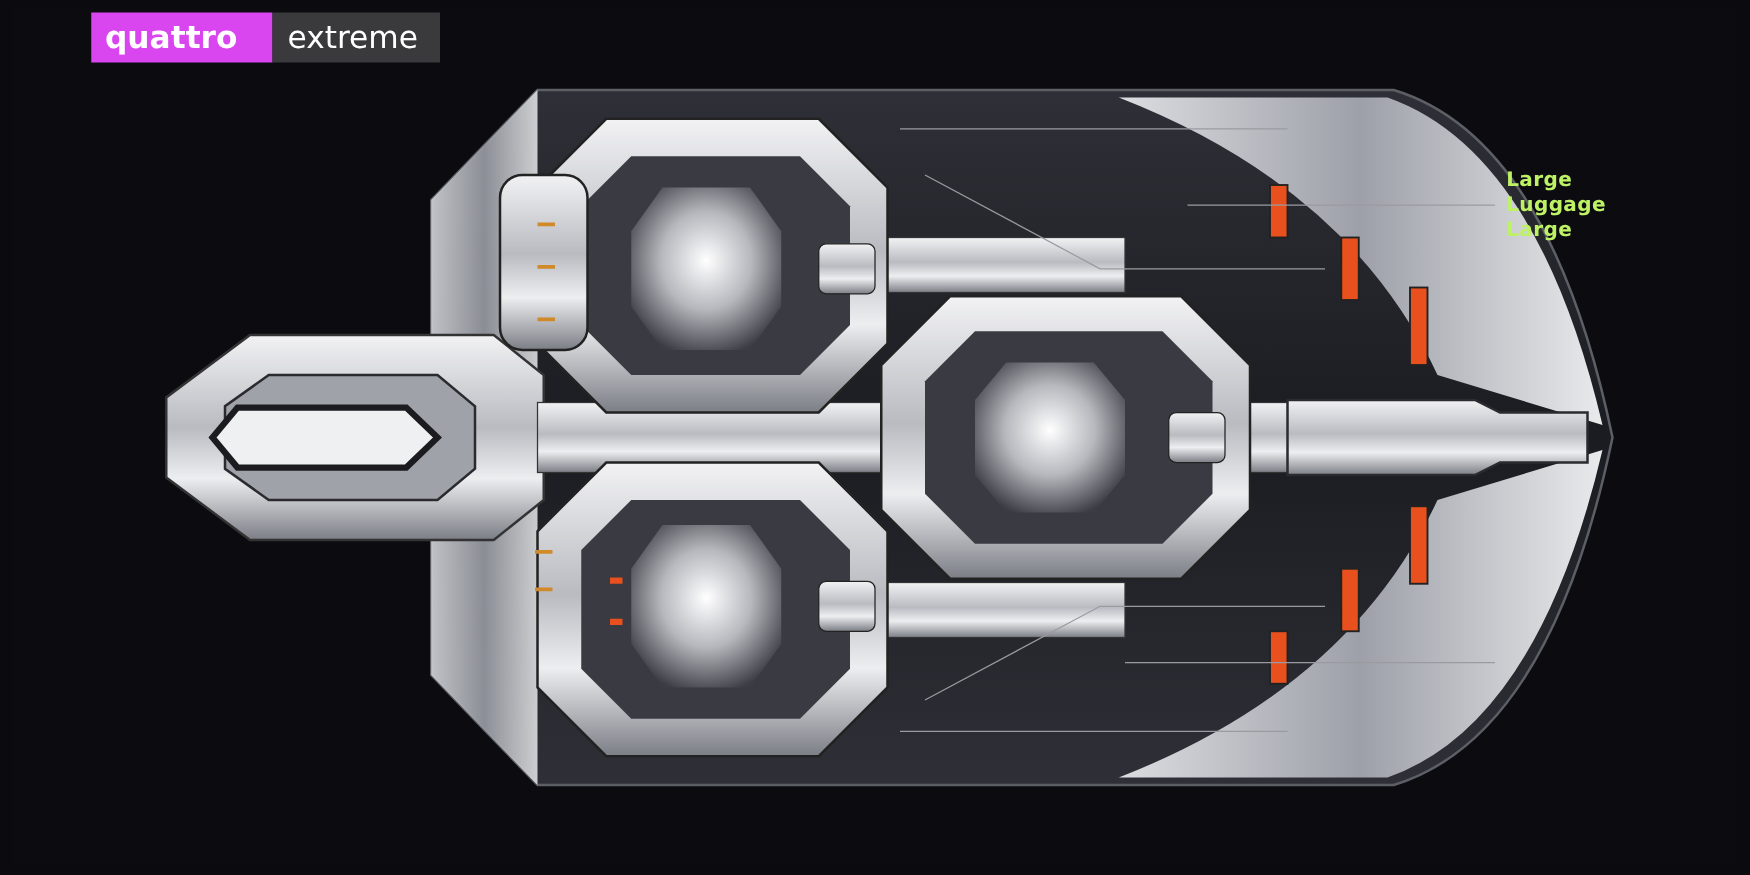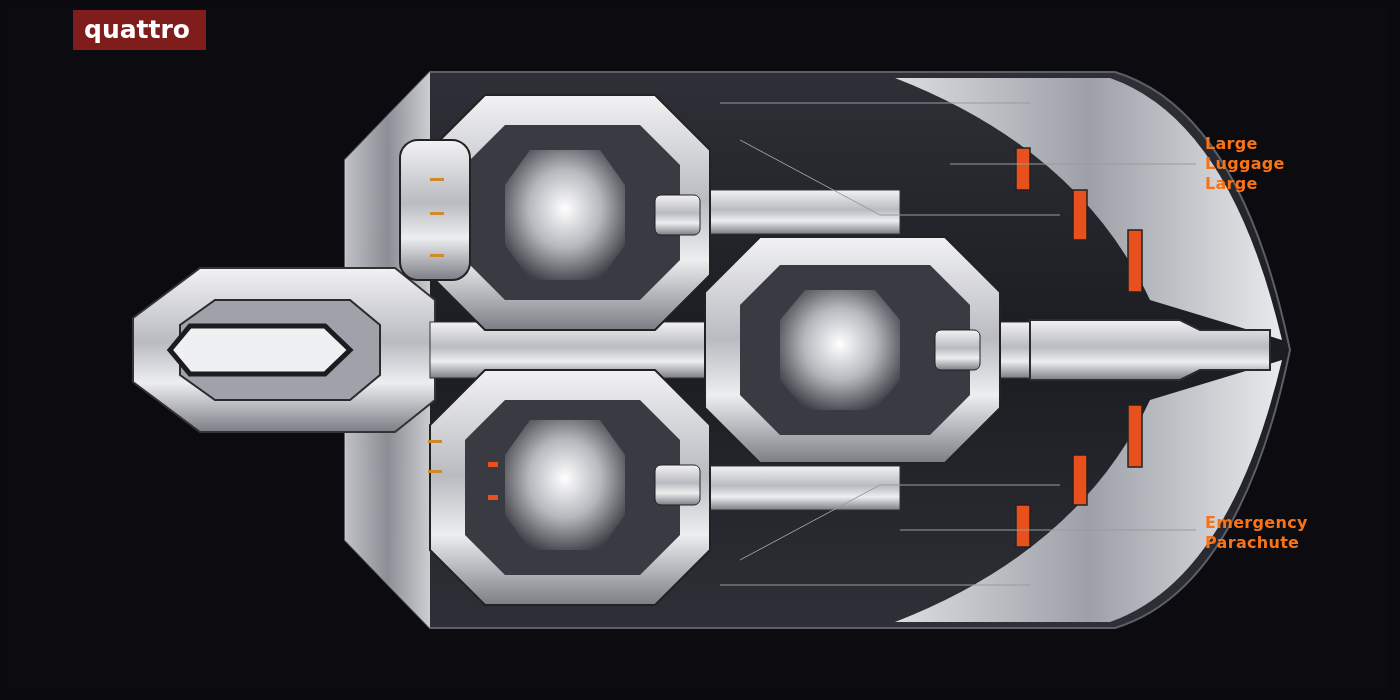--- a/index.html
+++ b/index.html
@@ -1,23 +1,23 @@
 <!DOCTYPE html>
 <html><head>
 <meta charset="utf-8">
 <style>
   html, body { margin:0; padding:0; }
   body { width:1400px; height:700px; background:#000; overflow:hidden; position:relative; font-family:"DejaVu Sans", sans-serif; }
   .frame { position:absolute; left:0; top:0; width:1400px; height:700px; background:#0b0b0f; }
   .inner { position:absolute; left:10px; top:6px; width:1378px; height:686px; background:#0c0c10; }
   .logo { position:absolute; left:73px; top:10px; height:40px; display:flex; }
-  .logo-red { background:#7f1d1d; color:#fff; font-weight:bold; font-size:25px; padding:0 16px 0 11px; line-height:40px; }
+  .logo-red { background:#d946ef; color:#fff; font-weight:bold; font-size:25px; padding:0 28px 0 11px; line-height:40px; }
   .logo-dark { background:#3a3a3d; color:#fff; font-size:25px; padding:0 18px 0 12px; line-height:40px; }
   .art { position:absolute; left:0; top:0; }
-  .label { position:absolute; color:#f97316; font-size:16px; line-height:20px; font-weight:bold; letter-spacing:0.3px; }
+  .label { position:absolute; color:#bef264; font-size:16px; line-height:20px; font-weight:bold; letter-spacing:0.3px; }
   .desc { position:absolute; left:74px; top:512px; width:300px; color:#fff; font-size:13.5px; line-height:19.5px; font-weight:bold; white-space:pre-line; letter-spacing:0.2px; }
 </style>
 </head>
 <body>
 
 <div class="frame">
   <div class="inner"></div>
 
   <svg class="art" width="1400" height="700" viewBox="0 0 1400 700">
     <defs>
@@ -110,26 +110,23 @@
       <polyline points="900,530 1196,530"></polyline>
       <polyline points="720,103 1030,103"></polyline>
       <polyline points="720,585 1030,585"></polyline>
       <polyline points="740,140 880,215 1060,215"></polyline>
       <polyline points="740,560 880,485 1060,485"></polyline>
     </g>
   </svg>
 
   <div class="logo">
     <span class="logo-red">quattro</span>
+    <span class="logo-dark">extreme</span>
   </div>
 
   <div class="label" style="left:1205px; top:134px;">
     <div>Large</div>
     <div>Luggage</div>
     <div>Large</div>
   </div>
 
-  <div class="label" style="left:1205px; top:513px;">
-    <div>Emergency</div>
-    <div>Parachute</div>
-  </div>
 
 </div>
 
 </body></html>

